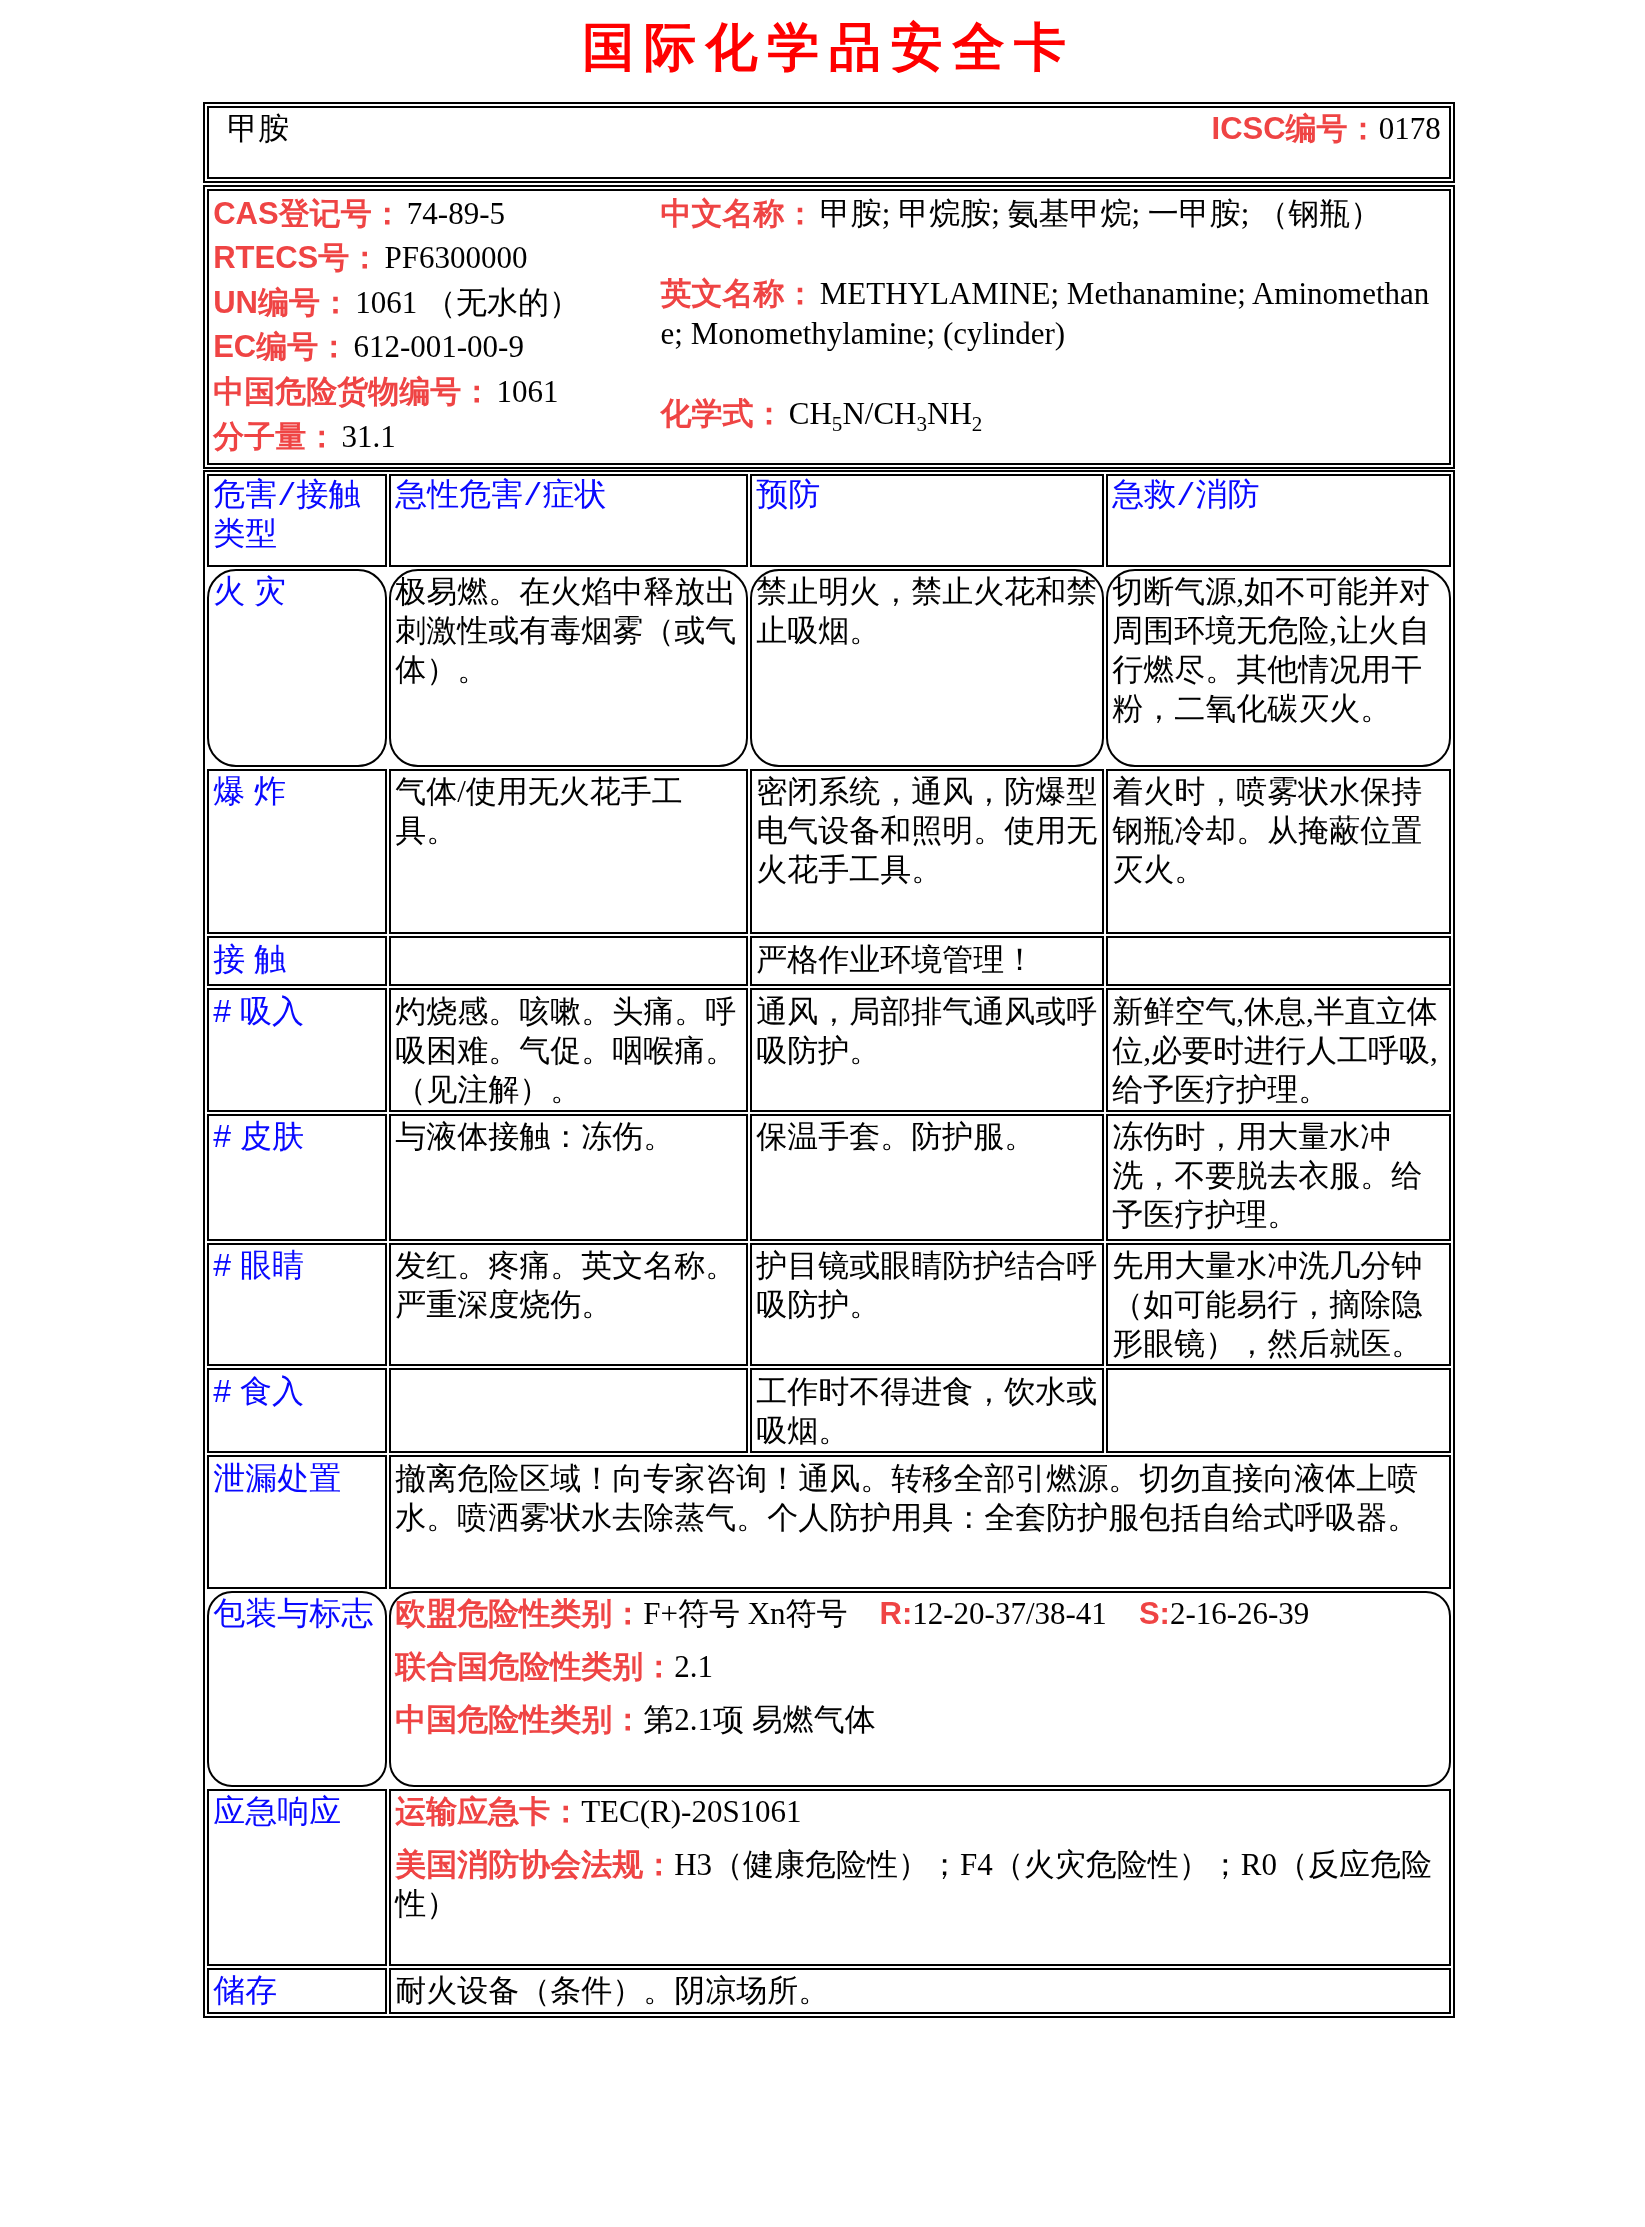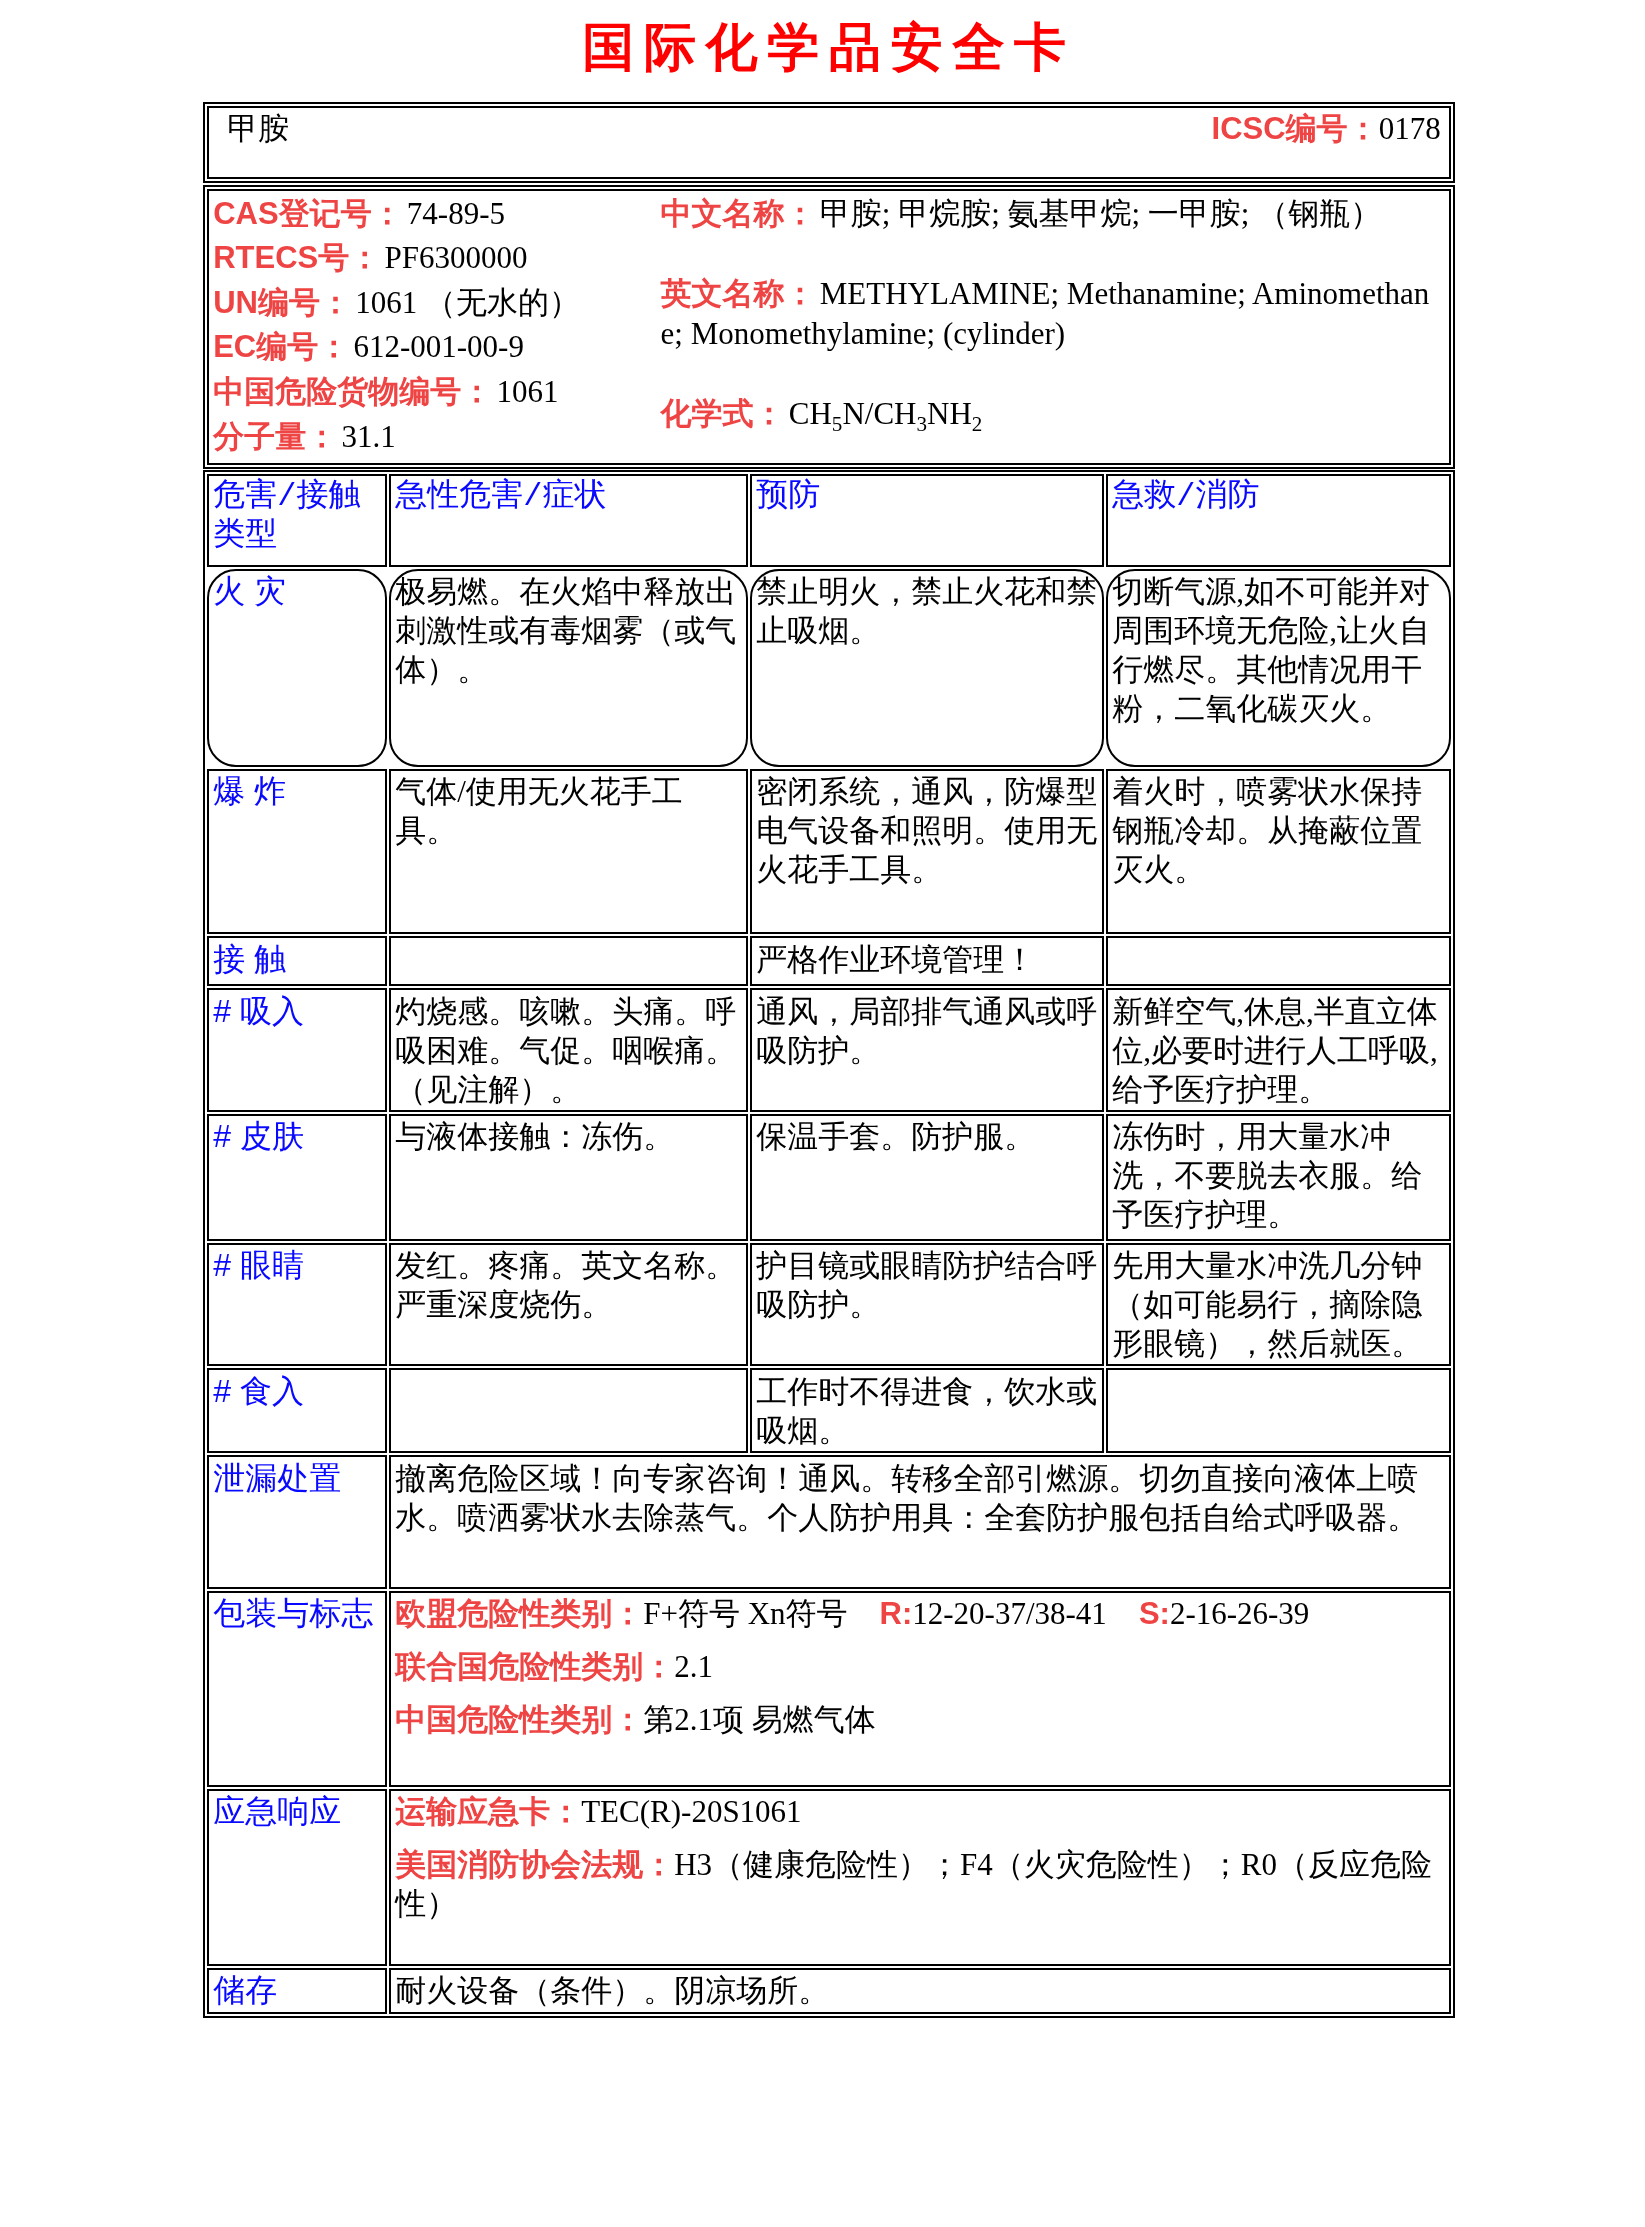--- a/index.html
+++ b/index.html
@@ -95,21 +95,21 @@
   }
   tr.r-header   > * { height: 86px; }
   tr.r-fire     td { height: 191px; border-radius: 29px; }
   tr.r-expl     td { height: 159px; }
   tr.r-contact  td { height: 43px;  }
   tr.r-inhal    td { height: 116px; }
   tr.r-skin     td { height: 120px; }
   tr.r-eyes     td { height: 117px; }
   tr.r-ingest   td { height: 75px; }
   tr.r-spill    td { height: 127px; }
-  tr.r-pack     td { height: 189px; }
+  tr.r-pack     td { height: 189px; border-radius: 25px; }
   tr.r-emerg    td { height: 170px; }
   tr.r-storage  td { height: 40px;  }
   td.merged { line-height: 43px; margin-top: 24px; }
   td.merged p { margin: 0 0 14px 0; }
   td.merged p:last-child { margin-bottom: 0; }
   .gap-left { margin-left: 32px; }
   .val-space { margin-left: 4.2px; }
 </style>
 </head>
 <body>

